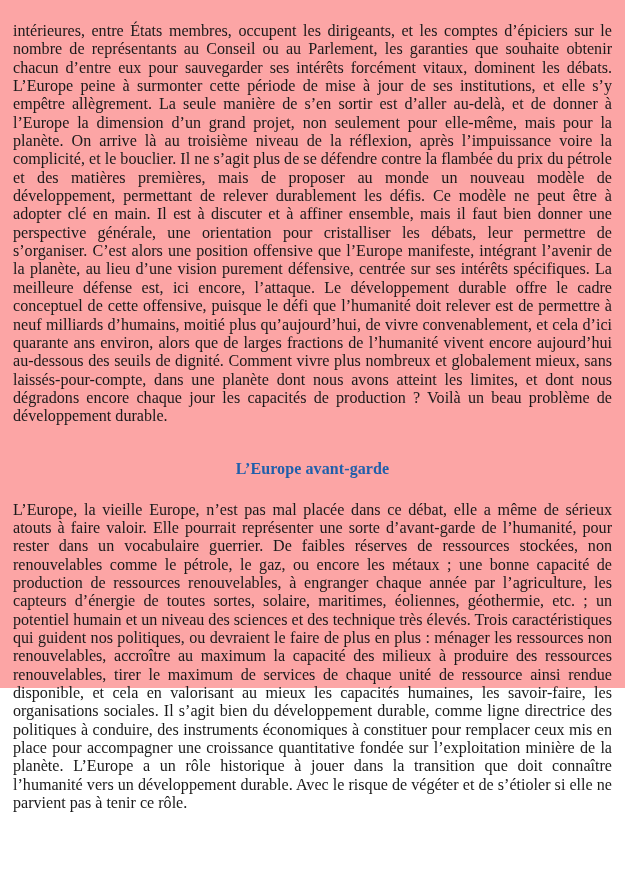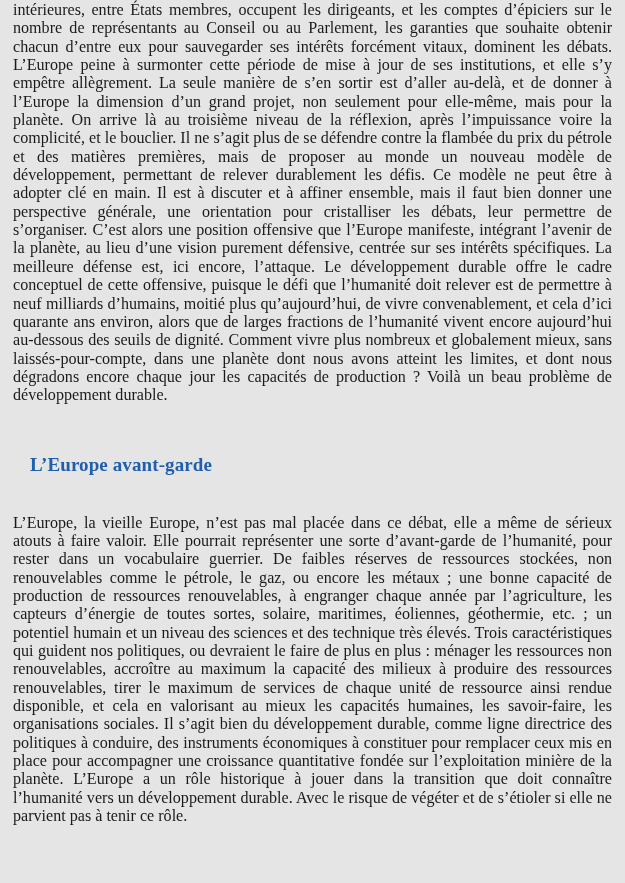--- a/index.html
+++ b/index.html
@@ -11,47 +11,47 @@
   body {
     width: 625px;
     height: 883px;
     overflow: hidden;
     font-family: "Liberation Serif", "DejaVu Serif", serif;
     color: #1a1a1a;
   }
   .page {
     position: relative;
     width: 625px;
-    height: 883px;
-    background: #e5e5e5;
+    height: 688px;
+    background: #fca5a5;
     box-sizing: border-box;
-    padding: 1px 13px 0 13px;
+    padding: 22px 13px 0 13px;
   }
   .text-column {
     width: 599px;
   }
   p.body-paragraph {
     margin: 0;
     font-size: 16.1px;
     line-height: 18.35px;
     text-align: justify;
     text-justify: inter-word;
     hyphens: manual;
     -webkit-hyphens: manual;
     color: #1a1a1a;
     text-indent: 0;
   }
   h2.section-heading {
-    margin: 17px;
-    font-size: 19px;
+    margin: 0;
+    font-size: 16px;
     font-weight: bold;
     line-height: 18px;
     color: #1F5FAB;
     letter-spacing: 0.1px;
-    text-align: left;
+    text-align: center;
   }
   .gap-before-heading { height: 34px; }
   .gap-after-heading  { height: 23px; }
 </style>
 </head>
 <body>
 
 <div class="page">
   <div class="text-column">
 

